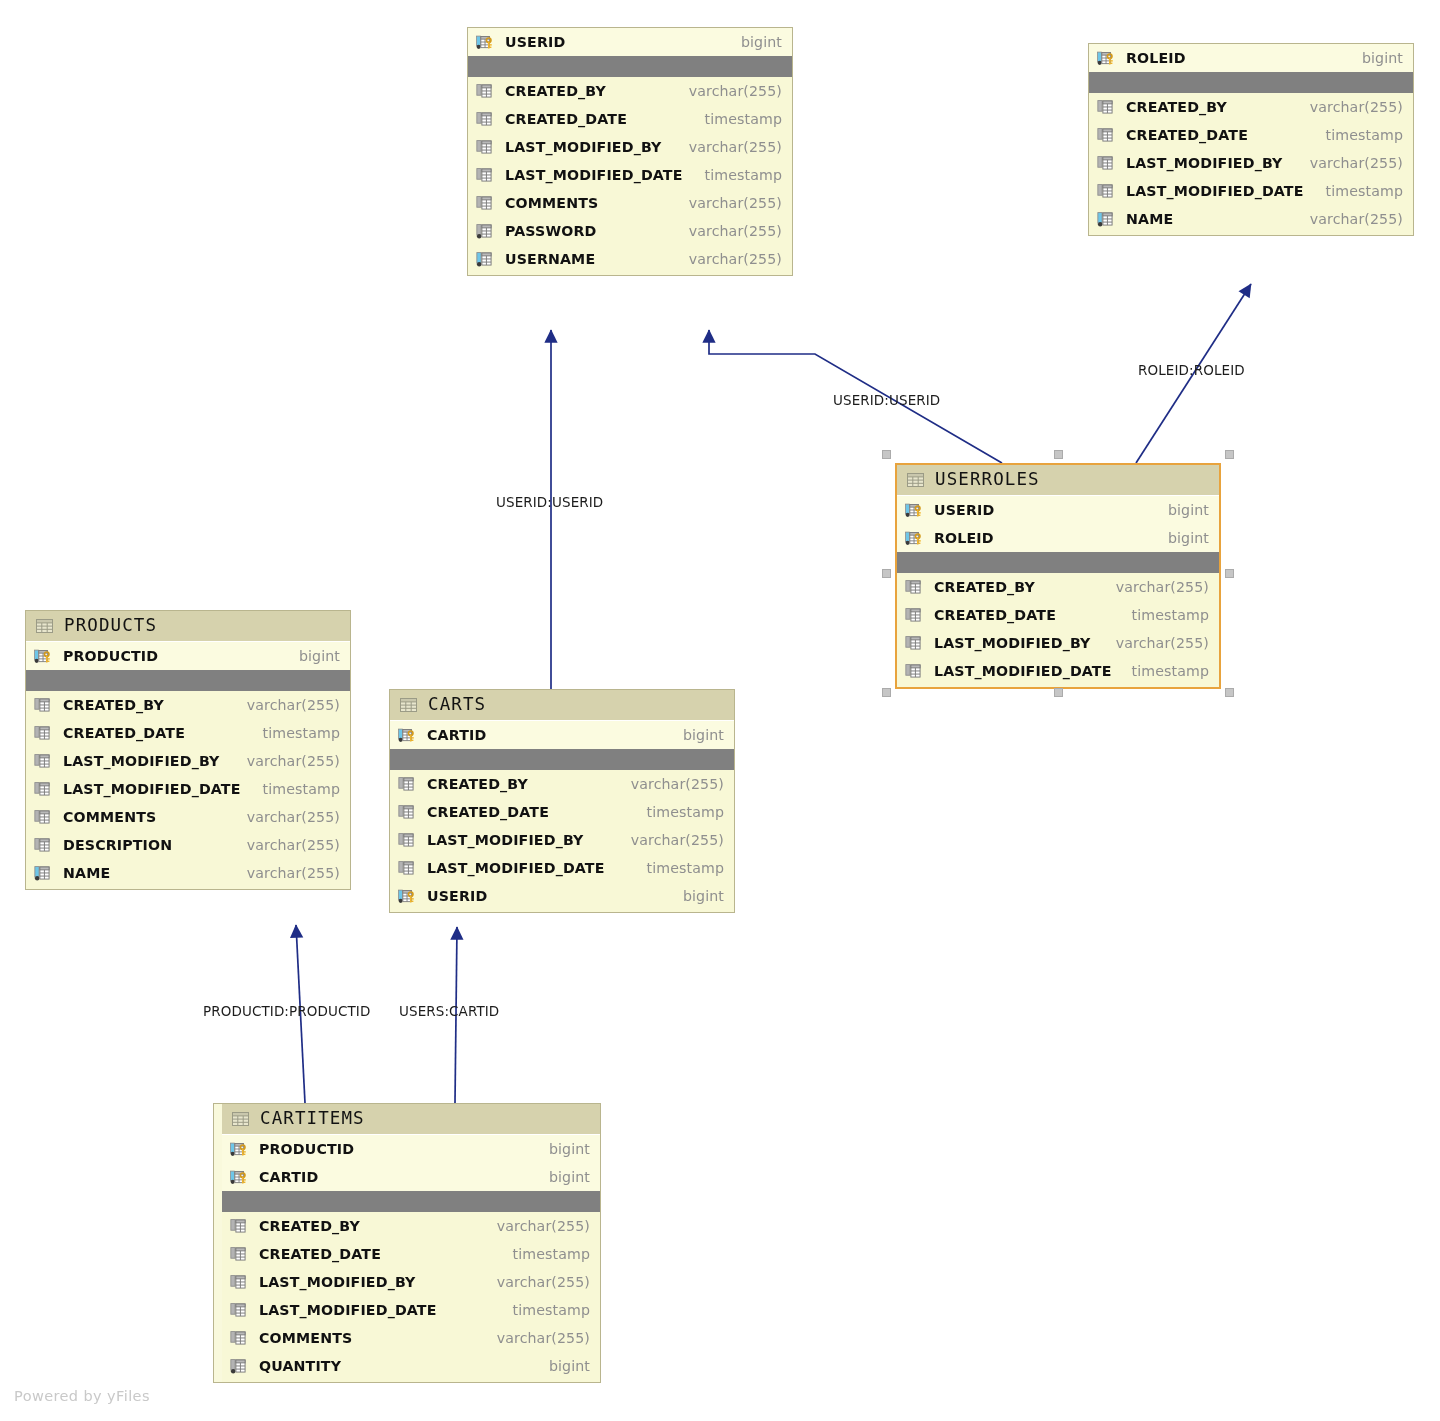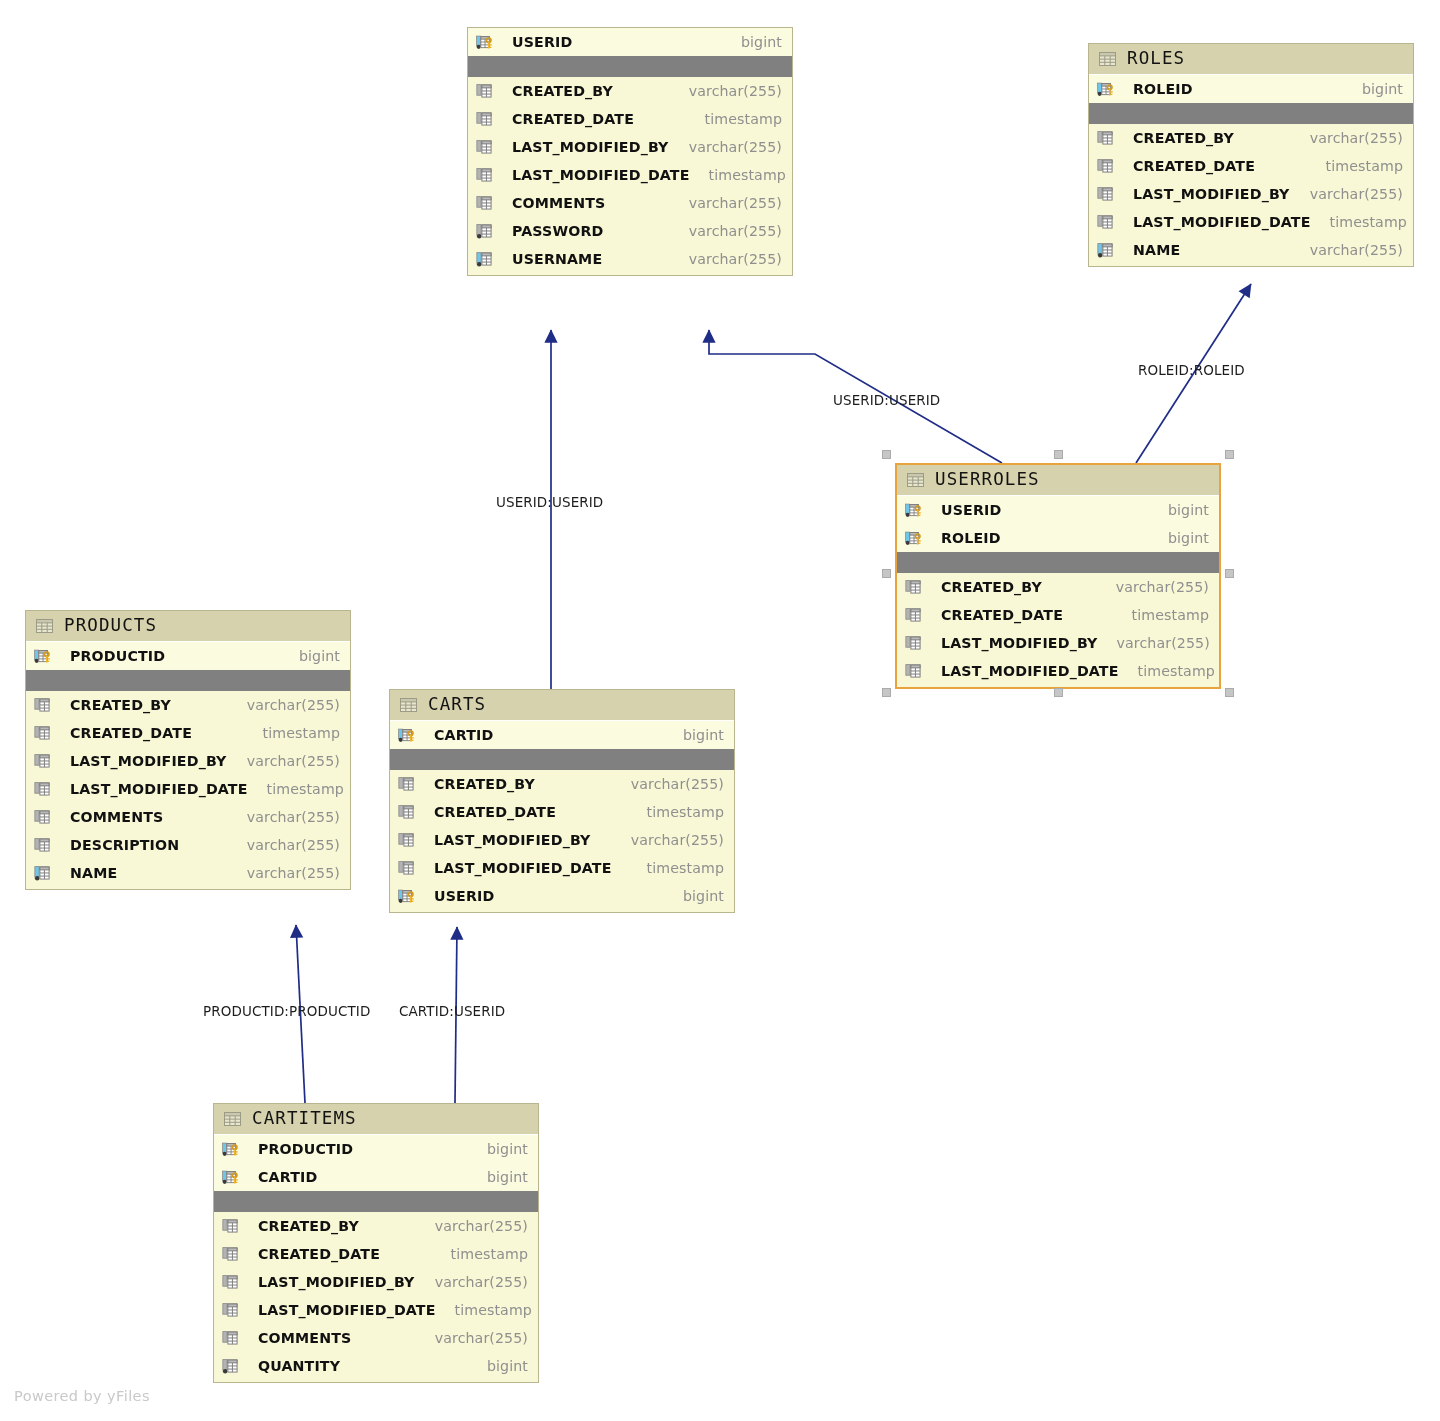--- a/index.html
+++ b/index.html
@@ -59,21 +59,21 @@
   
   .pk-block{background:#fbfbe0;}
   .sep-band{background:#808080;height:21px;}
   .body-block{background:#f8f8d6;padding-bottom:2px;}
 
   .col{
     display:flex;align-items:center;
     height:28px;
     padding:0 10px 0 8px;
     box-sizing:border-box;
-    gap:19px;
+    gap:12px;
   }
   .col-icon{width:17px;height:15px;flex:0 0 auto;display:block;}
   .col-name{
     font-size:14.2px;
     font-weight:bold;
     color:#111111;
     letter-spacing:.15px;
     white-space:nowrap;
   }
   .col-type{
@@ -137,21 +137,21 @@
   </svg>
 
   <div class="edge-label" style="left:496px;top:494px;">USERID:USERID</div>
 
   <div class="edge-label" style="left:833px;top:392px;">USERID:USERID</div>
 
   <div class="edge-label" style="left:1138px;top:362px;">ROLEID:ROLEID</div>
 
   <div class="edge-label" style="left:203px;top:1003px;">PRODUCTID:PRODUCTID</div>
 
-  <div class="edge-label" style="left:399px;top:1003px;">CARTID:USERID</div>
+  <div class="edge-label" style="left:399px;top:1003px;">USERS:CARTID</div>
 
   <div id="nodes-host">
       <div class="node" style="left:467px;top:27px;width:326px;">
         <div class="pk-block">
           <div class="col">
             <svg class="col-icon" viewBox="0 0 19 15.5">
               <rect x="0.6" y="0.6" width="4.4" height="11" fill="#6ec6e8" stroke="#8d8d8d" stroke-width="0.9"></rect>
               <circle cx="3" cy="12.6" r="2.3" fill="#3a3a3a"></circle>
               <rect x="5.4" y="1" width="9.5" height="12.5" fill="#ffffff" stroke="#7c7c7c" stroke-width="1"></rect>
               <rect x="5.4" y="1" width="9.5" height="3" fill="#b9b9b9" stroke="#7c7c7c" stroke-width="1"></rect>
@@ -253,31 +253,20 @@
               <line x1="5.8" y1="7.2" x2="15.3" y2="7.2" stroke="#7c7c7c"></line>
               <line x1="5.8" y1="10.4" x2="15.3" y2="10.4" stroke="#7c7c7c"></line>
               <line x1="10.5" y1="4" x2="10.5" y2="13.5" stroke="#7c7c7c"></line>
             </svg>
             <span class="col-name">USERNAME</span>
             <span class="col-type">varchar(255)</span>
           </div>
         </div>
       </div>
       <div class="node" style="left:1088px;top:43px;width:326px;">
-        <div class="node-header">
-          <svg class="tbl-icon" viewBox="0 0 17 14">
-            <rect x="0.5" y="0.5" width="16" height="13" fill="#e8e6cd" stroke="#9b9b86"></rect>
-            <rect x="0.5" y="0.5" width="16" height="3.4" fill="#c9c7ad" stroke="#9b9b86"></rect>
-            <line x1="5.8" y1="3.9" x2="5.8" y2="13.5" stroke="#9b9b86"></line>
-            <line x1="11.2" y1="3.9" x2="11.2" y2="13.5" stroke="#9b9b86"></line>
-            <line x1="0.5" y1="7.1" x2="16.5" y2="7.1" stroke="#9b9b86"></line>
-            <line x1="0.5" y1="10.3" x2="16.5" y2="10.3" stroke="#9b9b86"></line>
-          </svg>
-          <span class="node-title">ROLES</span>
-        </div>
         <div class="pk-block">
           <div class="col">
             <svg class="col-icon" viewBox="0 0 19 15.5">
               <rect x="0.6" y="0.6" width="4.4" height="11" fill="#6ec6e8" stroke="#8d8d8d" stroke-width="0.9"></rect>
               <circle cx="3" cy="12.6" r="2.3" fill="#3a3a3a"></circle>
               <rect x="5.4" y="1" width="9.5" height="12.5" fill="#ffffff" stroke="#7c7c7c" stroke-width="1"></rect>
               <rect x="5.4" y="1" width="9.5" height="3" fill="#b9b9b9" stroke="#7c7c7c" stroke-width="1"></rect>
               <line x1="5.4" y1="7.2" x2="14.9" y2="7.2" stroke="#7c7c7c"></line>
               <line x1="5.4" y1="10.4" x2="14.9" y2="10.4" stroke="#7c7c7c"></line>
               <line x1="10.100000000000001" y1="4" x2="10.100000000000001" y2="13.5" stroke="#7c7c7c"></line>
@@ -680,21 +669,21 @@
                 <rect x="1.8" y="4.6" width="1.7" height="7.2" fill="#f0b429"></rect>
                 <rect x="3.4" y="7.0" width="2.6" height="1.6" fill="#f0b429"></rect>
                 <rect x="3.4" y="9.7" width="2.2" height="1.6" fill="#f0b429"></rect>
               </g>
             </svg>
             <span class="col-name">USERID</span>
             <span class="col-type">bigint</span>
           </div>
         </div>
       </div>
-      <div class="node" style="left:213px;top:1103px;width:326px;">
+      <div class="node" style="left:213px;top:1103px;width:388px;padding-left:8px;">
         <div class="node-header">
           <svg class="tbl-icon" viewBox="0 0 17 14">
             <rect x="0.5" y="0.5" width="16" height="13" fill="#e8e6cd" stroke="#9b9b86"></rect>
             <rect x="0.5" y="0.5" width="16" height="3.4" fill="#c9c7ad" stroke="#9b9b86"></rect>
             <line x1="5.8" y1="3.9" x2="5.8" y2="13.5" stroke="#9b9b86"></line>
             <line x1="11.2" y1="3.9" x2="11.2" y2="13.5" stroke="#9b9b86"></line>
             <line x1="0.5" y1="7.1" x2="16.5" y2="7.1" stroke="#9b9b86"></line>
             <line x1="0.5" y1="10.3" x2="16.5" y2="10.3" stroke="#9b9b86"></line>
           </svg>
           <span class="node-title">CARTITEMS</span>

